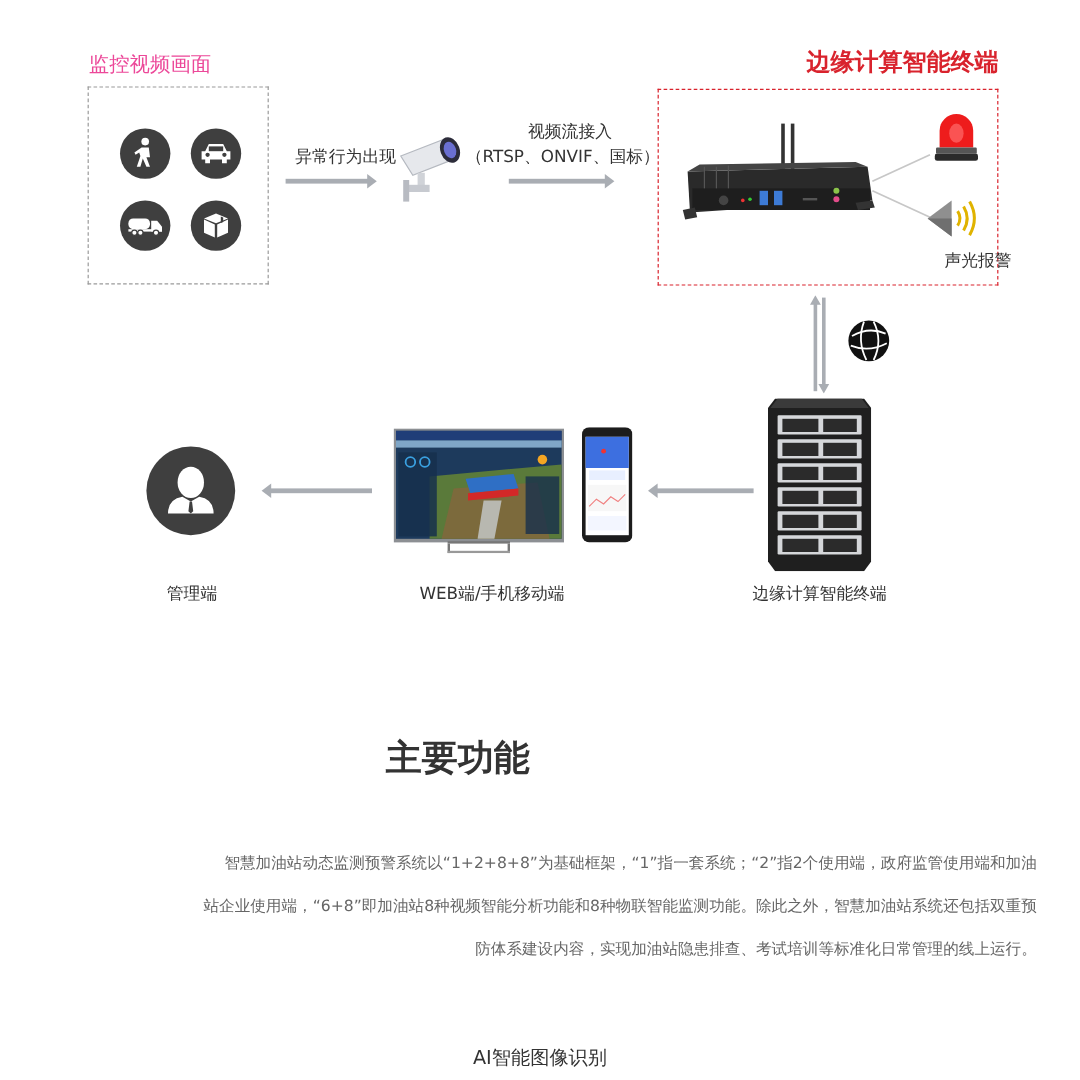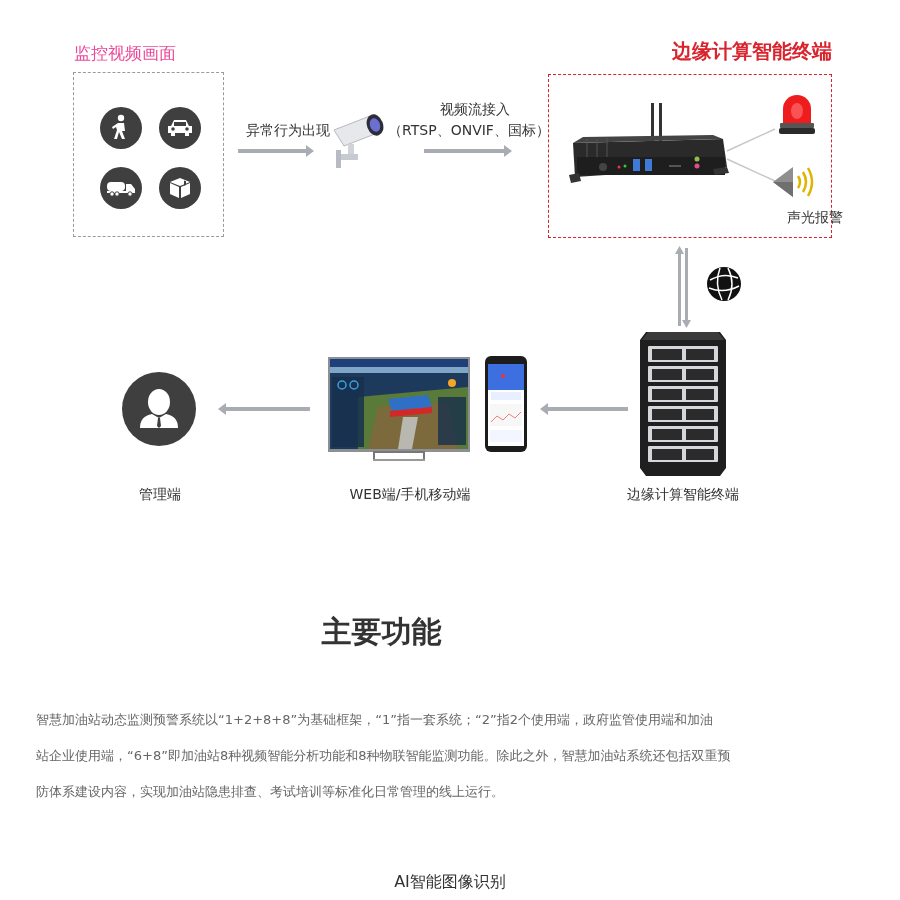--- a/index.html
+++ b/index.html
@@ -19,21 +19,21 @@
   .arrow-r::after { content:""; position:absolute; right:-6px; top:-4px; border-left:8px solid #a9adb3; border-top:6px solid transparent; border-bottom:6px solid transparent; }
   .arrow-l { height: 4px; background: #a9adb3; }
   .arrow-l::before { content:""; position:absolute; left:-6px; top:-4px; border-right:8px solid #a9adb3; border-top:6px solid transparent; border-bottom:6px solid transparent; }
 
   
   .edge-title { left: 548px; top: 38px; width: 284px; text-align:right; font-size: 20px; font-weight: bold; color: #d9232d; letter-spacing: 0px; }
   .edge-box { left: 548px; top: 74px; width: 284px; height: 164px; border: 1px dashed #d9232d; }
 
   
   .section-title { left: 0; top: 612px; width: 763px; text-align:center; font-size: 30px; font-weight: bold; color: #333; }
-  .para { left: 36px; width: 828px; font-size: 13px; color: #666; text-align: left; line-height: 36px; }
+  .para { left: 36px; width: 828px; font-size: 13px; color: #666; text-align: right; line-height: 36px; }
   .sub-title { left: 0; top: 872px; width: 900px; text-align:center; font-size: 16px; color:#333; }
 </style>
 </head>
 <body>
 
 <div class="abs mon-title">监控视频画面</div>
 <div class="abs mon-box">
   <div class="abs circ" style="left:26px;top:34px;">
     <svg width="24" height="28" viewBox="0 0 24 28">
         <circle cx="12" cy="4" r="3.2" fill="#fff"></circle>

